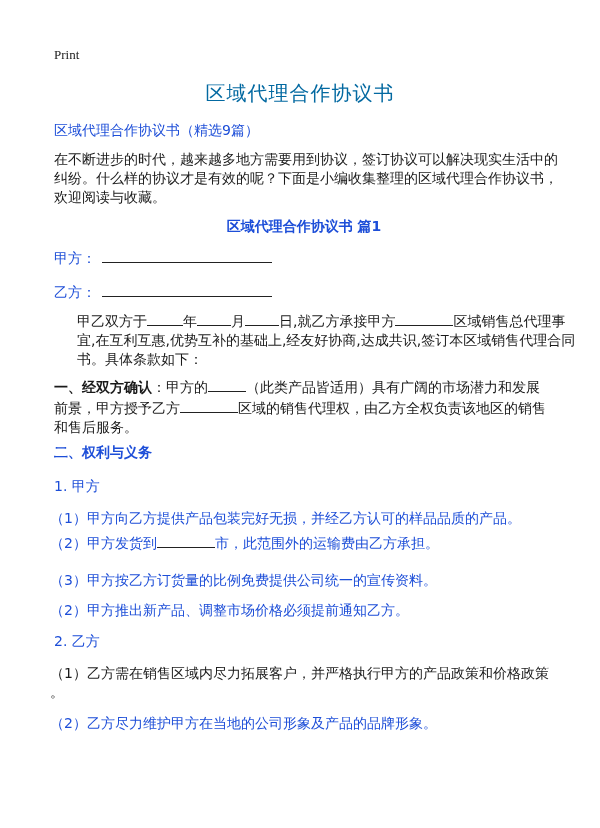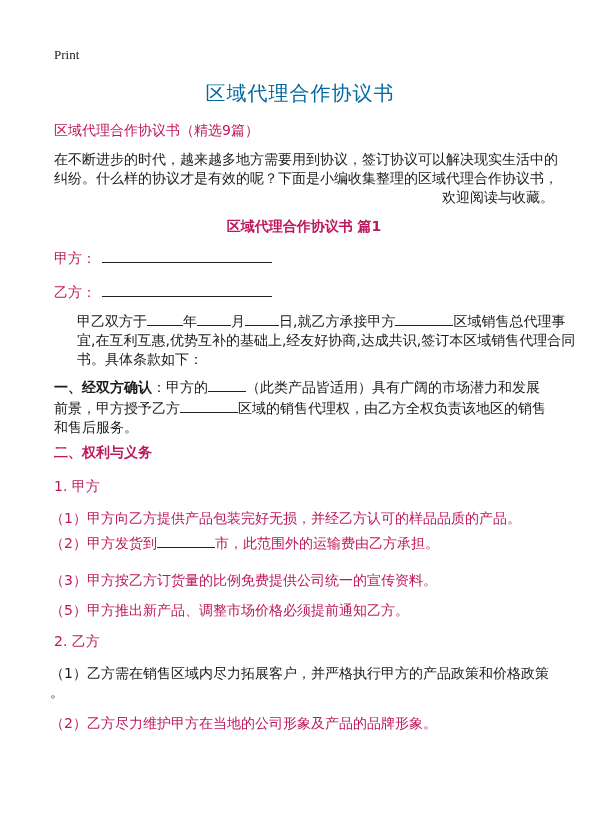--- a/index.html
+++ b/index.html
@@ -40,21 +40,21 @@
       font-weight: normal;
       color: #0369a1;
       letter-spacing: 1px;
     }
     .line {
       position: absolute;
       left: 54px;
       width: 500px;
       font-size: 14px;
       line-height: 19px;
-      color: #be185d;
+      color: #1d4ed8;
       white-space: nowrap;
     }
     .para {
       position: absolute;
       left: 54px;
       width: 500px;
       font-size: 14px;
       line-height: 19px;
       color: #1a1a1a;
     }
@@ -79,21 +79,21 @@
 <body>
 
 <div class="page">
 
   <div class="print-label">Print</div>
 
   <div class="doc-title">区域代理合作协议书</div>
 
   <div class="line" style="top:121px;">区域代理合作协议书（精选9篇）</div>
 
-  <div class="para" style="top:150px;text-align:right;">
+  <div class="para" style="top:150px;">
     <span class="l">在不断进步的时代，越来越多地方需要用到协议，签订协议可以解决现实生活中的</span>
     <span class="l">纠纷。什么样的协议才是有效的呢？下面是小编收集整理的区域代理合作协议书，</span>
     <span class="l">欢迎阅读与收藏。</span>
   </div>
 
   <div class="line bold" style="top:217px;text-align:center;">区域代理合作协议书 篇1</div>
 
   <div class="line" style="top:248px;">
     <span>甲方：</span><span class="sig-blank"></span>
   </div>
@@ -117,21 +117,21 @@
   <div class="line bold" style="top:443px;">二、权利与义务</div>
 
   <div class="line" style="top:477px;">1. 甲方</div>
 
   <div class="line" style="top:509px;left:50px;">（1）甲方向乙方提供产品包装完好无损，并经乙方认可的样品品质的产品。</div>
 
   <div class="line" style="top:532px;left:50px;"><span>（2）甲方发货到</span><span class="blank" style="width:58px;"></span><span>市，此范围外的运输费由乙方承担。</span></div>
 
   <div class="line" style="top:571px;left:50px;">（3）甲方按乙方订货量的比例免费提供公司统一的宣传资料。</div>
 
-  <div class="line" style="top:601px;left:50px;">（5）甲方推出新产品、调整市场价格必须提前通知乙方。</div>
+  <div class="line" style="top:601px;left:50px;">（2）甲方推出新产品、调整市场价格必须提前通知乙方。</div>
 
   <div class="line" style="top:632px;">2. 乙方</div>
 
   <div class="para" style="top:664px;left:50px;">
     <span class="l">（1）乙方需在销售区域内尽力拓展客户，并严格执行甲方的产品政策和价格政策</span>
     <span class="l">。</span>
   </div>
 
   <div class="line" style="top:714px;left:50px;">（2）乙方尽力维护甲方在当地的公司形象及产品的品牌形象。</div>
 

